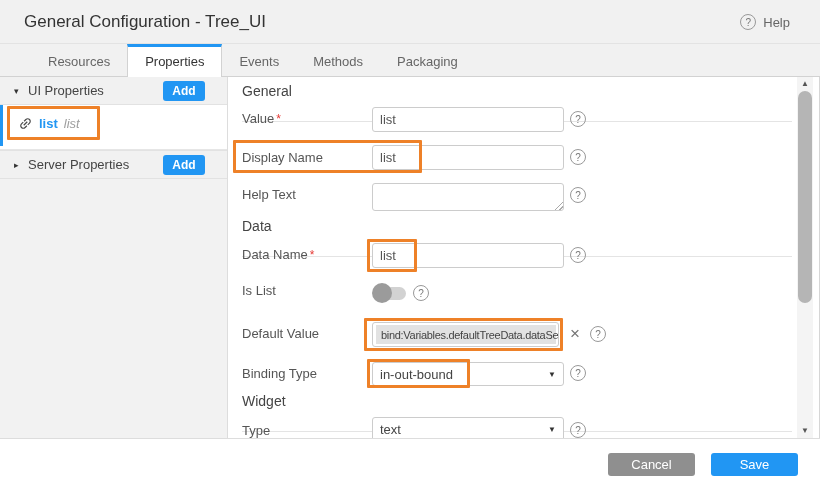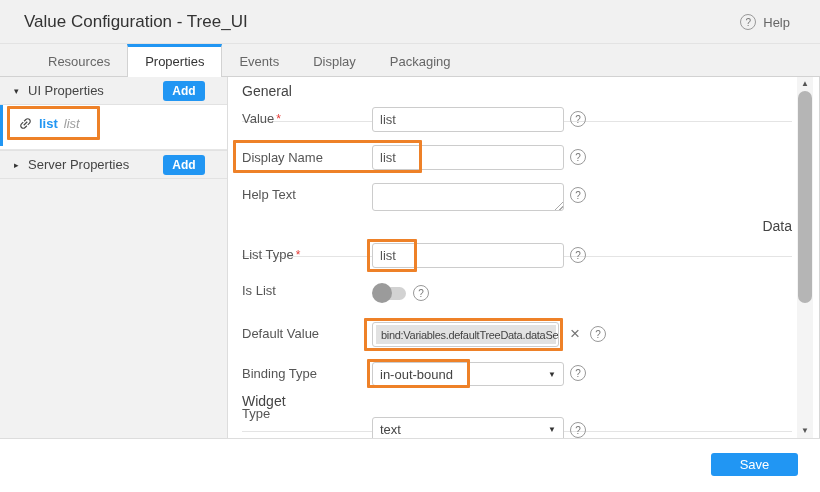--- a/index.html
+++ b/index.html
@@ -171,32 +171,32 @@
   }
   .btn.cancel { left:608px; background:#8f8f8f; }
   .btn.save  { left:711px; background:#2196f3; }
 </style>
 </head>
 <body>
 
 <div class="dialog">
 
   <div class="titlebar">
-    <div class="title">Value Configuration - Tree_UI</div>
+    <div class="title">General Configuration - Tree_UI</div>
     <div class="help-link">
       <span class="qmark">?</span>
       <span>Help</span>
     </div>
   </div>
 
   <div class="tabbar">
     <div class="tab">Resources</div>
     <div class="tab active">Properties</div>
     <div class="tab">Events</div>
-    <div class="tab">Display</div>
+    <div class="tab">Methods</div>
     <div class="tab">Packaging</div>
   </div>
 
   <div class="sidebar">
 
     <div class="acc-header" style="top:0;">
       <span class="tri">▾</span>
       <span class="acc-label">UI Properties</span>
       <button class="add-btn">Add</button>
     </div>
@@ -232,24 +232,24 @@
     <div class="f-label" style="top:73px;">Display Name</div>
     <input class="f-input" style="top: 68px;" value="list">
     <span class="qmark f-help" style="left:341px; top:72px;">?</span>
     <div class="annot" style="left:4px; top:63px; width:189px; height:33px;"></div>
 
     <div class="f-label" style="top:110px;">Help Text</div>
     <textarea class="f-input" style="top: 106px;"></textarea>
     <span class="resize-grip" style="left:325px; top:124px;"></span>
     <span class="qmark f-help" style="left:341px; top:110px;">?</span>
 
-    <div class="section-h" style="top:141px;text-align:right;">Data</div>
+    <div class="section-h" style="top:141px;">Data</div>
 
     <div class="f-label" style="top:170px;">
-      <span>List Type</span><span class="req">*</span>
+      <span>Data Name</span><span class="req">*</span>
     </div>
     <input class="f-input" style="top: 166px;" value="list">
     <span class="qmark f-help" style="left:341px; top:170px;">?</span>
     <div class="annot" style="left:138px; top:162px; width:50px; height:33px;"></div>
 
     <div class="f-label" style="top:206px;">Is List</div>
     <div class="toggle" style="left:143px; top:206px;">
       <span class="track"></span>
       <span class="knob"></span>
     </div>
@@ -266,31 +266,32 @@
     <div class="f-label" style="top:289px;">Binding Type</div>
     <div class="f-select" style="top:285px;justify-content:space-between;">
       <span class="sel-val">in-out-bound</span>
       <span class="dd-arrow">▼</span>
     </div>
     <span class="qmark f-help" style="left:341px; top:288px;">?</span>
     <div class="annot" style="left:138px; top:282px; width:103px; height:29px;"></div>
 
     <div class="section-h" style="top:316px;">Widget</div>
 
-    <div class="f-label" style="top:329px;">Type</div>
+    <div class="f-label" style="top:346px;">Type</div>
     <div class="f-select" style="top:340px;">
       <span class="sel-val">text</span>
       <span class="dd-arrow">▼</span>
     </div>
     <span class="qmark f-help" style="left:341px; top:345px;">?</span>
   </div>
 
   <div class="vscroll">
     <div class="arrow up">▲</div>
     <div class="thumb"></div>
     <div class="arrow down">▼</div>
   </div>
 
   <div class="footer">
+    <button class="btn cancel">Cancel</button>
     <button class="btn save">Save</button>
   </div>
 
 </div>
 
 </body></html>

